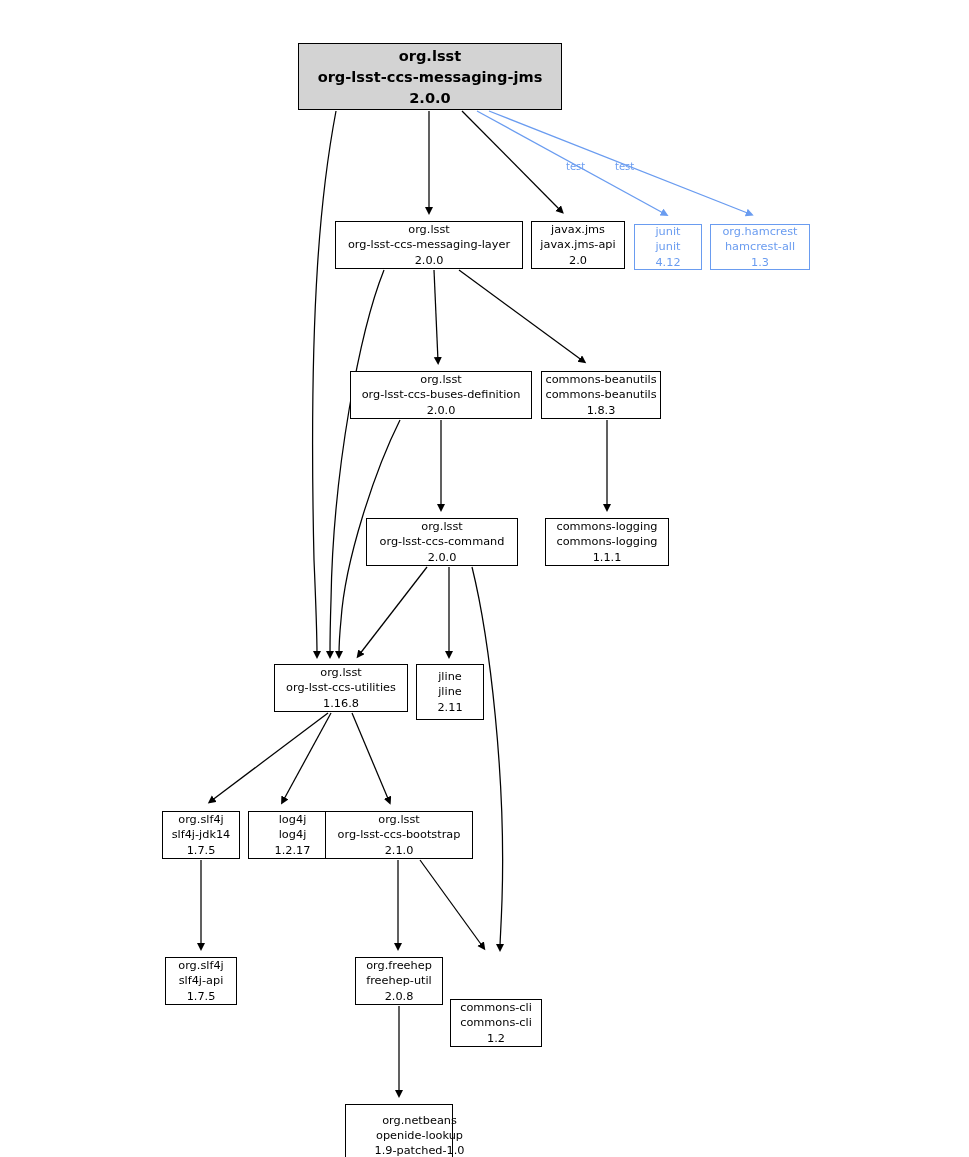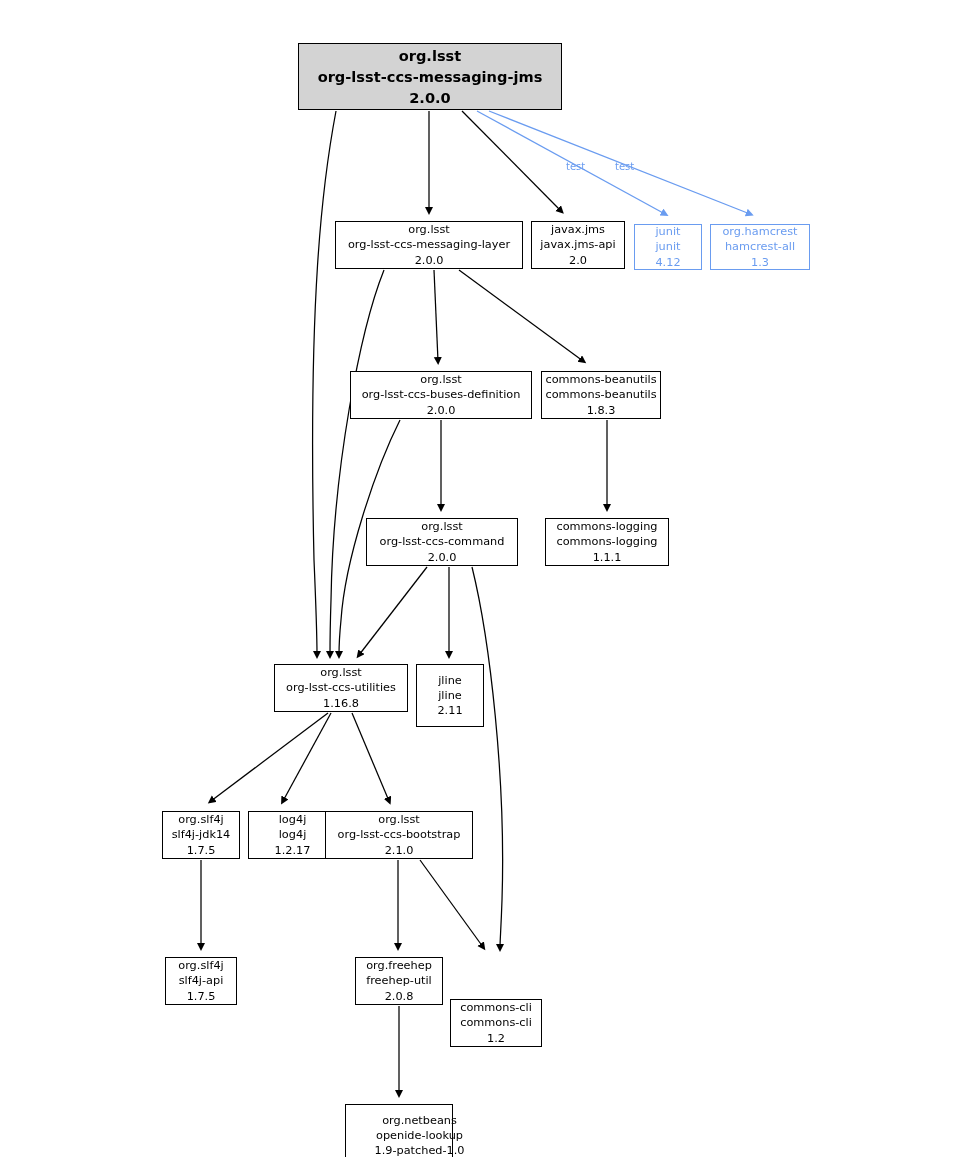--- a/index.html
+++ b/index.html
@@ -155,21 +155,21 @@
       <div class="node" style="left: 545px; top: 518px; width: 124px; height: 48px;">
         <span class="line">commons-logging</span>
         <span class="line">commons-logging</span>
         <span class="line">1.1.1</span>
       </div>
       <div class="node" style="left: 274px; top: 664px; width: 134px; height: 48px;">
         <span class="line">org.lsst</span>
         <span class="line">org-lsst-ccs-utilities</span>
         <span class="line">1.16.8</span>
       </div>
-      <div class="node" style="left: 416px; top: 664px; width: 68px; height: 63px;">
+      <div class="node" style="left: 416px; top: 664px; width: 68px; height: 56px;">
         <span class="line">jline</span>
         <span class="line">jline</span>
         <span class="line">2.11</span>
       </div>
       <div class="node" style="left: 162px; top: 811px; width: 78px; height: 48px;">
         <span class="line">org.slf4j</span>
         <span class="line">slf4j-jdk14</span>
         <span class="line">1.7.5</span>
       </div>
       <div class="node" style="left: 248px; top: 811px; width: 89px; height: 48px;">

